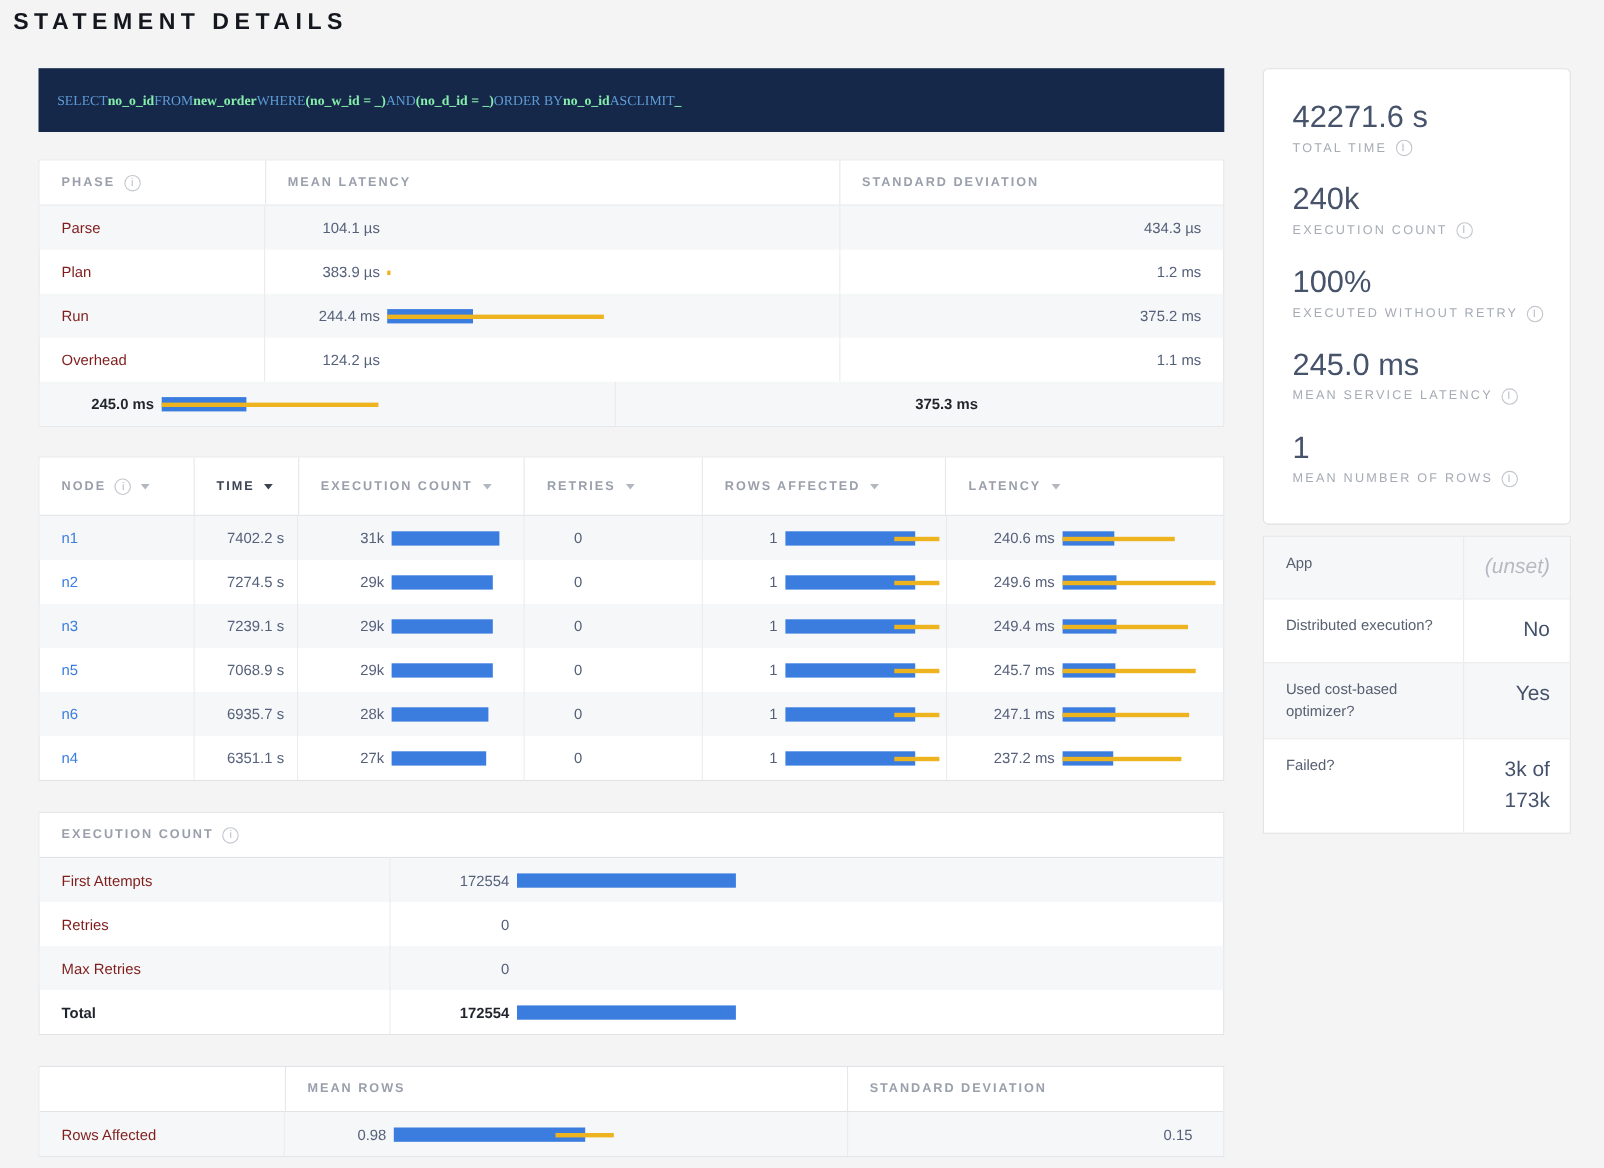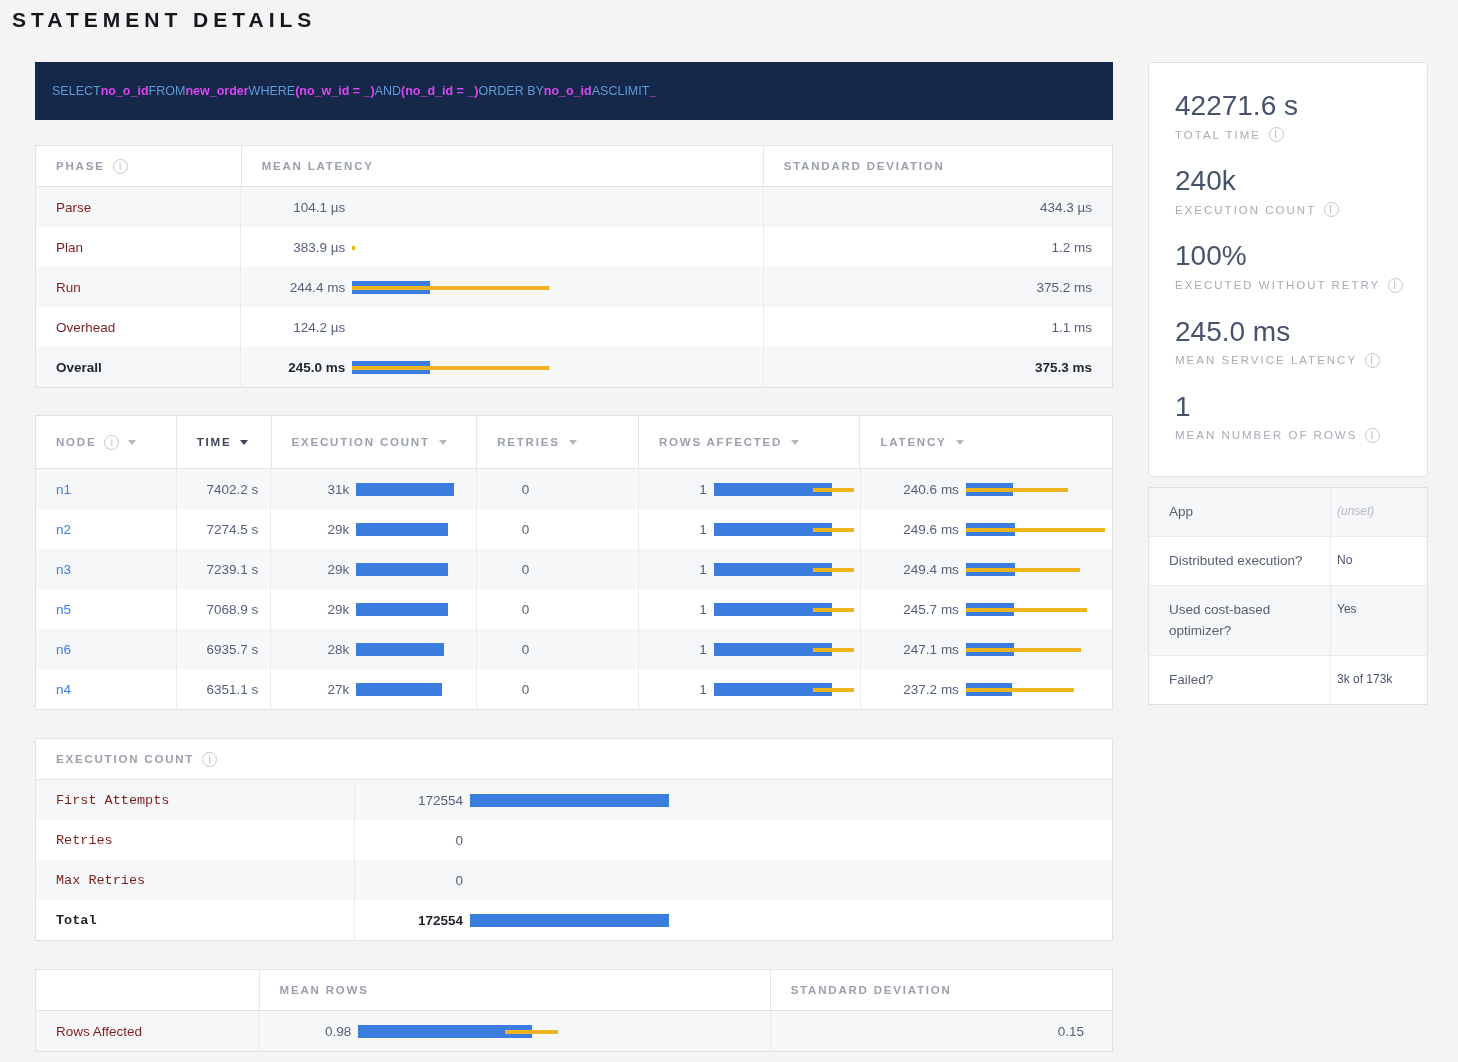--- a/index.html
+++ b/index.html
@@ -17,25 +17,25 @@
     color:#14171d; text-transform:uppercase;
   }
   .layout { display:flex; margin-left:23px; gap:35px; }
   .main { width:1078px; flex:none; }
   .sidebar { width:280px; flex:none; }
 
   
   .sql-box {
     background:#152849; height:58px; padding:0 17px;
     display:flex; align-items:center; margin-bottom:25px;
-    font-family:Liberation Sans, sans-serif;
+    font-family:Liberation Serif, serif;
     font-size:12.5px; white-space:pre; color:#e6ebf3;
   }
   .tok-keyword { color:#5f9bd6; }
-  .tok-ident { color:#d946ef; font-weight:700; }
+  .tok-ident { color:#86efac; font-weight:700; }
 
   
   .table { background:#ffffff; border:1px solid #e2e3e6; }
   .phase-table { margin-bottom:27px; }
   .node-table  { margin-bottom:28px; }
   .exec-table  { margin-bottom:28px; }
   .trow { display:flex; align-items:flex-start; }
   .trow.striped { background:#f6f7f8; }
   .trow.header { border-bottom:1px solid #e2e3e6; background:#fff; }
   .cell {
@@ -55,21 +55,21 @@
   .trow.bold .num, .trow.bold .rowlabel { font-weight:700; color:#1f242d; }
   .cell.right { justify-content:flex-end; padding-right:20px; padding-left:0; }
   .vbox { text-align:right; flex:none; }
   .gap { width:7px; flex:none; }
 
   
   .phase-table .c1{width:205px;} .phase-table .c2{width:523px;} .phase-table .c3{width:350px;}
   .node-table .c1{width:140px;} .node-table .c2{width:95px;} .node-table .c3{width:206px;}
   .node-table .c4{width:162px;} .node-table .c5{width:222px;} .node-table .c6{width:253px;}
   .node-table .trow.header .cell{min-height:52px;}
-  .exec-table .c1{width:320px;font-family:Liberation Mono, monospace;} .exec-table .c2{width:758px;}
+  .exec-table .c1{width:320px;} .exec-table .c2{width:758px;}
   .rows-table .c1{width:223px;} .rows-table .c2{width:512px;} .rows-table .c3{width:343px;}
 
   .cell.retries { justify-content:center; padding-right:64px; padding-left:0; }
   .cell.time { justify-content:flex-end; padding-right:12px; padding-left:0; }
   .rows-table .cell.right.sd { padding-right:28px; }
 
   
   .vbox.phase-mean{width:84px;} .vbox.exec-node{width:58px;} .vbox.rowsaff{width:48px;}
   .vbox.lat{width:78px;} .vbox.exec-bottom{width:88px;} .vbox.rows-bottom{width:72px;}
 
@@ -115,22 +115,22 @@
   .details-card { background:#fff; border:1px solid #e0e1e4; }
   .d-row { display:flex; align-items:stretch; }
   .d-row.striped { background:#f6f7f8; }
   .d-row + .d-row { border-top:1px solid #ebebed; }
   .d-label {
     width:182px; flex:none; padding:14px 10px 14px 20px;
     font-size:13.5px; color:#566070; line-height:1.5;
     border-right:1px solid #ebebed;
   }
   .d-value {
-    flex:1; padding:14px 18px 14px 6px; text-align:left;
-    font-size:12px; color:#45526b; line-height:1.5;
+    flex:1; padding:14px 18px 14px 6px; text-align:right;
+    font-size:19px; color:#45526b; line-height:1.5;
   }
   .d-value.muted-italic { color:#b6bac2; font-style:italic; }
 </style>
 </head>
 <body>
 
 <div class="page">
   <h1 class="page-title">Statement Details</h1>
   <div class="layout">
     <div class="main">
@@ -199,23 +199,20 @@
             <div class="cell c2">
               <span class="vbox phase-mean num">124.2 µs</span>
               <span class="gap"></span>
               <div class="bar phase-bar"></div>
             </div>
             <div class="cell c3 right">
               <span class="num">1.1 ms</span>
             </div>
           </div>
           <div class="trow striped bold">
-            <div class="cell c1">
-              <span class="rowlabel">Overall</span>
-            </div>
             <div class="cell c2">
               <span class="vbox phase-mean num">245.0 ms</span>
               <span class="gap"></span>
               <div class="bar phase-bar">
                 <div class="bar-fill" style="width: 18.4%; background: rgb(59, 124, 223);"></div>
                 <div class="bar-line" style="left: 0%; width: 46.8%; background: rgb(238, 180, 31);"></div>
               </div>
             </div>
             <div class="cell c3 right">
               <span class="num">375.3 ms</span>

